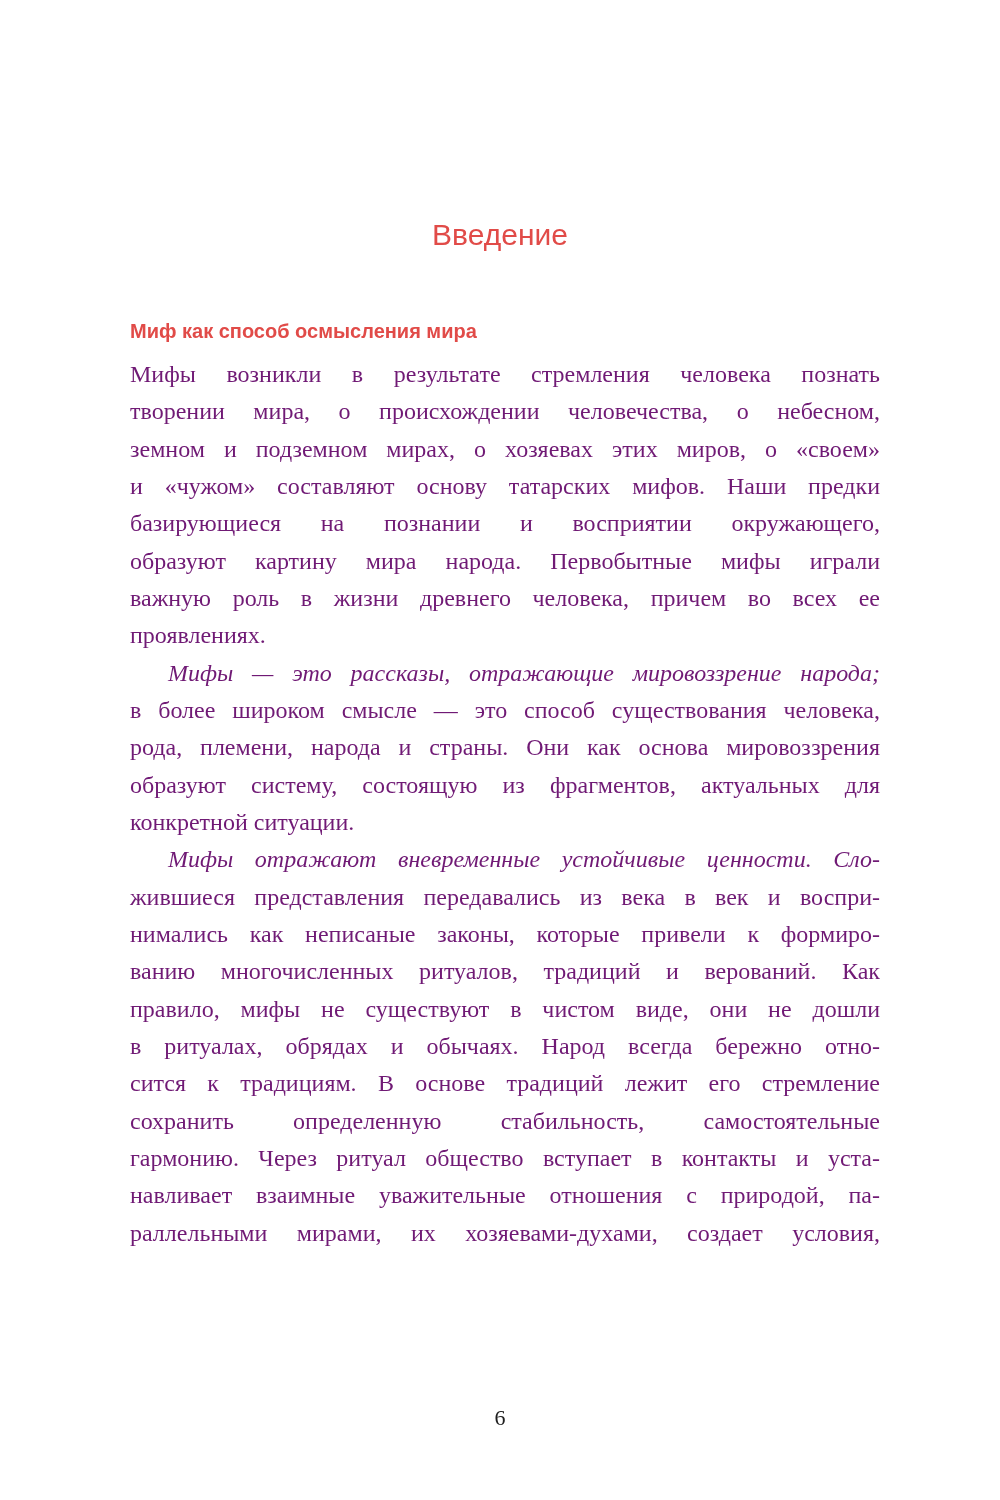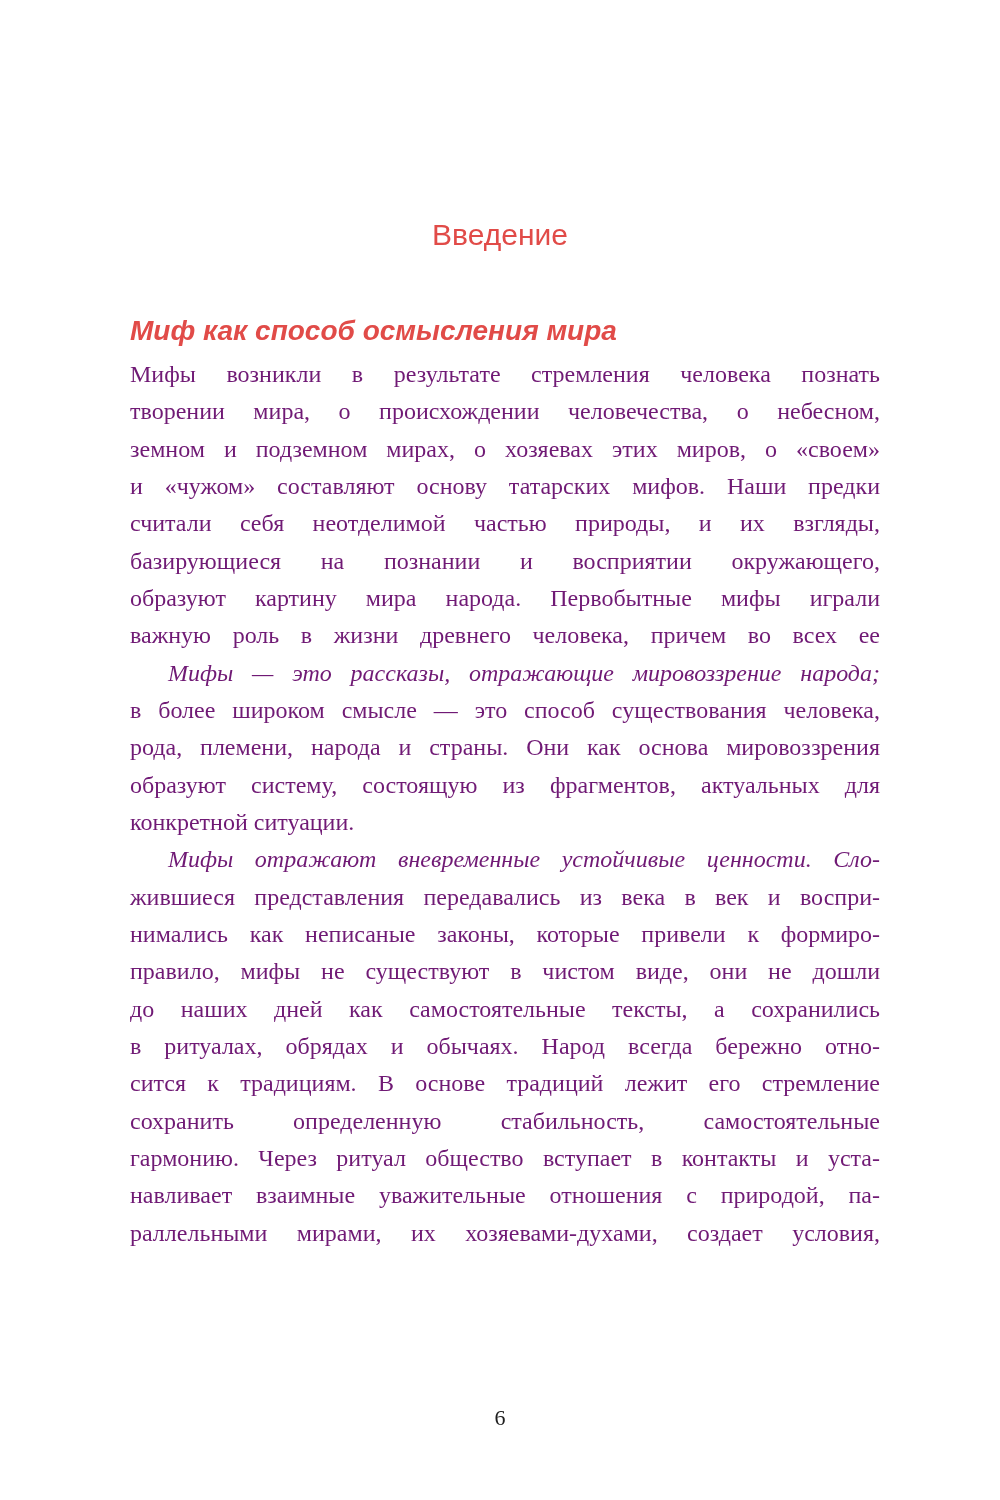--- a/index.html
+++ b/index.html
@@ -27,25 +27,24 @@
     line-height: 32px;
     font-weight: 400;
     color: #e14b48;
   }
   .section-heading {
     position: absolute;
     top: 314px;
     left: 130px;
     width: 750px;
     font-family: "Liberation Sans", sans-serif;
-    font-size: 28px;
+    font-size: 20px;
     line-height: 34px;
     font-weight: 700;
     color: #e14b48;
-    font-style: italic;
   }
   .body-text {
     position: absolute;
     top: 356px;
     left: 130px;
     width: 750px;
     font-family: "Liberation Serif", serif;
     font-size: 24px;
     line-height: 37.33px;
     color: #701a75;
@@ -82,40 +81,40 @@
 
   <div class="section-heading">Миф как способ осмысления мира</div>
 
   <div class="body-text">
 
     <div>
       <div class="line">Мифы возникли в результате стремления человека познать</div>
       <div class="line">творении мира, о происхождении человечества, о небесном,</div>
       <div class="line">земном и подземном мирах, о хозяевах этих миров, о «своем»</div>
       <div class="line">и «чужом» составляют основу татарских мифов. Наши предки</div>
-      <div class="line">считали себя неотделимой частью природы, и их взгляды,</div>
       <div class="line">базирующиеся на познании и восприятии окружающего,</div>
       <div class="line">образуют картину мира народа. Первобытные мифы играли</div>
       <div class="line">важную роль в жизни древнего человека, причем во всех ее</div>
+      <div class="line para-last">проявлениях.</div>
     </div>
 
     <div>
       <div class="line indent">Мифы — это рассказы, отражающие мировоззрение народа;</div>
       <div class="line">в более широком смысле — это способ существования человека,</div>
       <div class="line">рода, племени, народа и страны. Они как основа мировоззрения</div>
       <div class="line">образуют систему, состоящую из фрагментов, актуальных для</div>
       <div class="line para-last">конкретной ситуации.</div>
     </div>
 
     <div>
       <div class="line indent">Мифы отражают вневременные устойчивые ценности. Сло-</div>
       <div class="line">жившиеся представления передавались из века в век и воспри-</div>
       <div class="line">нимались как неписаные законы, которые привели к формиро-</div>
+      <div class="line">ванию многочисленных ритуалов, традиций и верований. Как</div>
       <div class="line">правило, мифы не существуют в чистом виде, они не дошли</div>
-      <div class="line">до наших дней как самостоятельные тексты, а сохранились</div>
       <div class="line">в ритуалах, обрядах и обычаях. Народ всегда бережно отно-</div>
       <div class="line">сится к традициям. В основе традиций лежит его стремление</div>
       <div class="line">сохранить определенную стабильность, самостоятельные</div>
       <div class="line">гармонию. Через ритуал общество вступает в контакты и уста-</div>
       <div class="line">навливает взаимные уважительные отношения с природой, па-</div>
       <div class="line">раллельными мирами, их хозяевами-духами, создает условия,</div>
     </div>
 
   </div>
 

